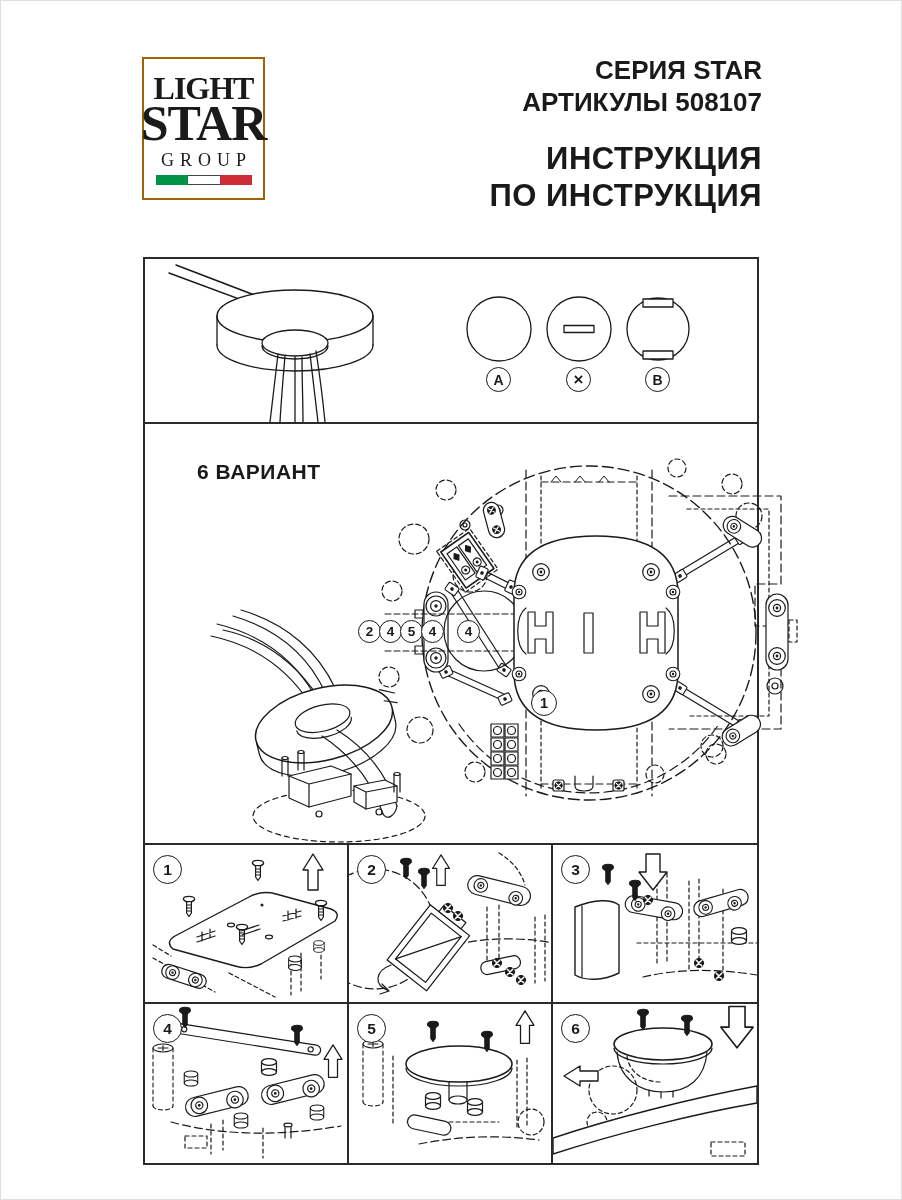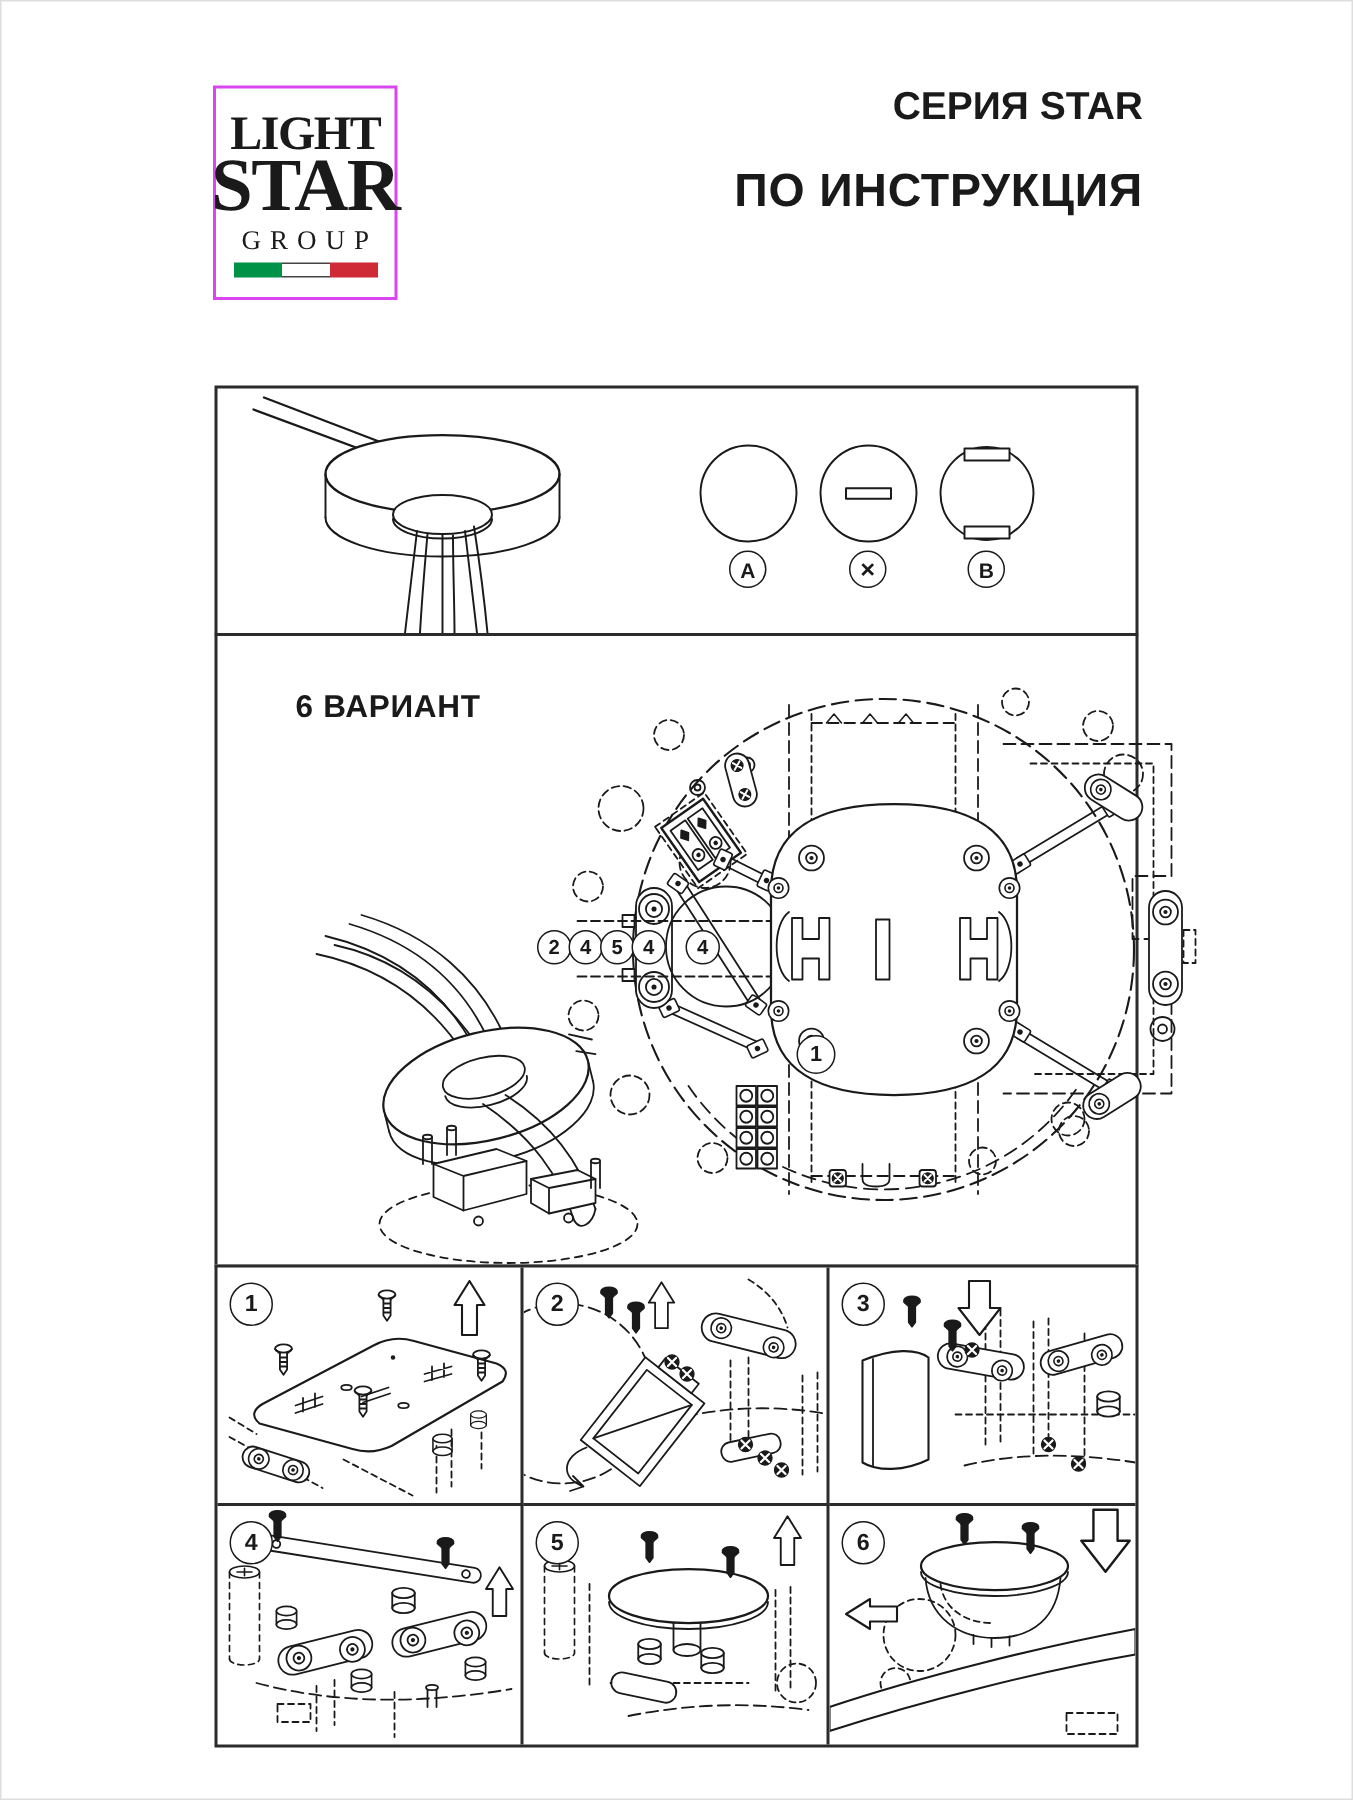--- a/index.html
+++ b/index.html
@@ -2,21 +2,21 @@
 <html><head>
 <meta charset="utf-8">
 <style>
   html,body{margin:0;padding:0;background:#fff;}
   #page{position:relative;width:902px;height:1200px;background:#fff;overflow:hidden;
         font-family:"Liberation Sans",sans-serif;color:#1a1a1a;
         box-shadow:inset 0 0 0 1px #dedede;}
   .panel{position:absolute;border:2px solid #2b2b2b;background:#fff;box-sizing:border-box;}
   .panel svg{display:block;}
   
-  #logo-box{position:absolute;left:142px;top:57px;width:123px;height:143px;border:2px solid #d946ef;
+  #logo-box{position:absolute;left:142px;top:57px;width:123px;height:143px;border:2px solid #a16207;
             box-sizing:border-box;display:flex;flex-direction:column;align-items:center;
             justify-content:flex-end;padding-bottom:13px;background:#fff;}
   .logo-light{font-family:"Liberation Serif",serif;font-weight:700;font-size:32px;line-height:.84;letter-spacing:-1px;}
   .logo-star{font-family:"Liberation Serif",serif;font-weight:700;font-size:50px;line-height:.84;letter-spacing:-1px;}
   .logo-group{font-family:"Liberation Serif",serif;font-size:18px;letter-spacing:6px;margin-top:7px;margin-left:6px;line-height:1;}
   .logo-flag{display:flex;width:96px;height:10px;margin-top:6px;}
   .logo-flag .g{flex:1;}
   .logo-flag .w{flex:1;border-top:1px solid #444;border-bottom:1px solid #444;box-sizing:border-box;background:#fff;}
   .logo-flag .r{flex:1;}
   
@@ -109,21 +109,23 @@
     <div class="logo-group">GROUP</div>
     <div class="logo-flag">
       <div class="g" style="background:#009246"></div>
         <div class="w"></div>
         <div class="r" style="background:#ce2b37"></div>
     </div>
   </div>
 
   <div id="header-text">
     <div class="hdr-line">СЕРИЯ STAR</div>
+    <div class="hdr-line">АРТИКУЛЫ 508107</div>
     <div class="hdr-gap"></div>
+    <div class="hdr-title">ИНСТРУКЦИЯ</div>
     <div class="hdr-title">ПО ИНСТРУКЦИЯ</div>
   </div>
 
   <div class="panel" style="left:143px;top:257px;width:616px;height:167px;">
     <svg width="612" height="163" viewBox="0 0 612 163">
       <g stroke="#1a1a1a" fill="none" stroke-width="1.3" stroke-linecap="round" stroke-linejoin="round">
 
         <path d="M24,14 L140,57 M31,6 L146,50" stroke-width="1.5"></path>
         <ellipse cx="150" cy="57" rx="78" ry="26" fill="#fff" stroke-width="1.5"></ellipse>
         <path d="M72,57 V86 M228,57 V86"></path>

